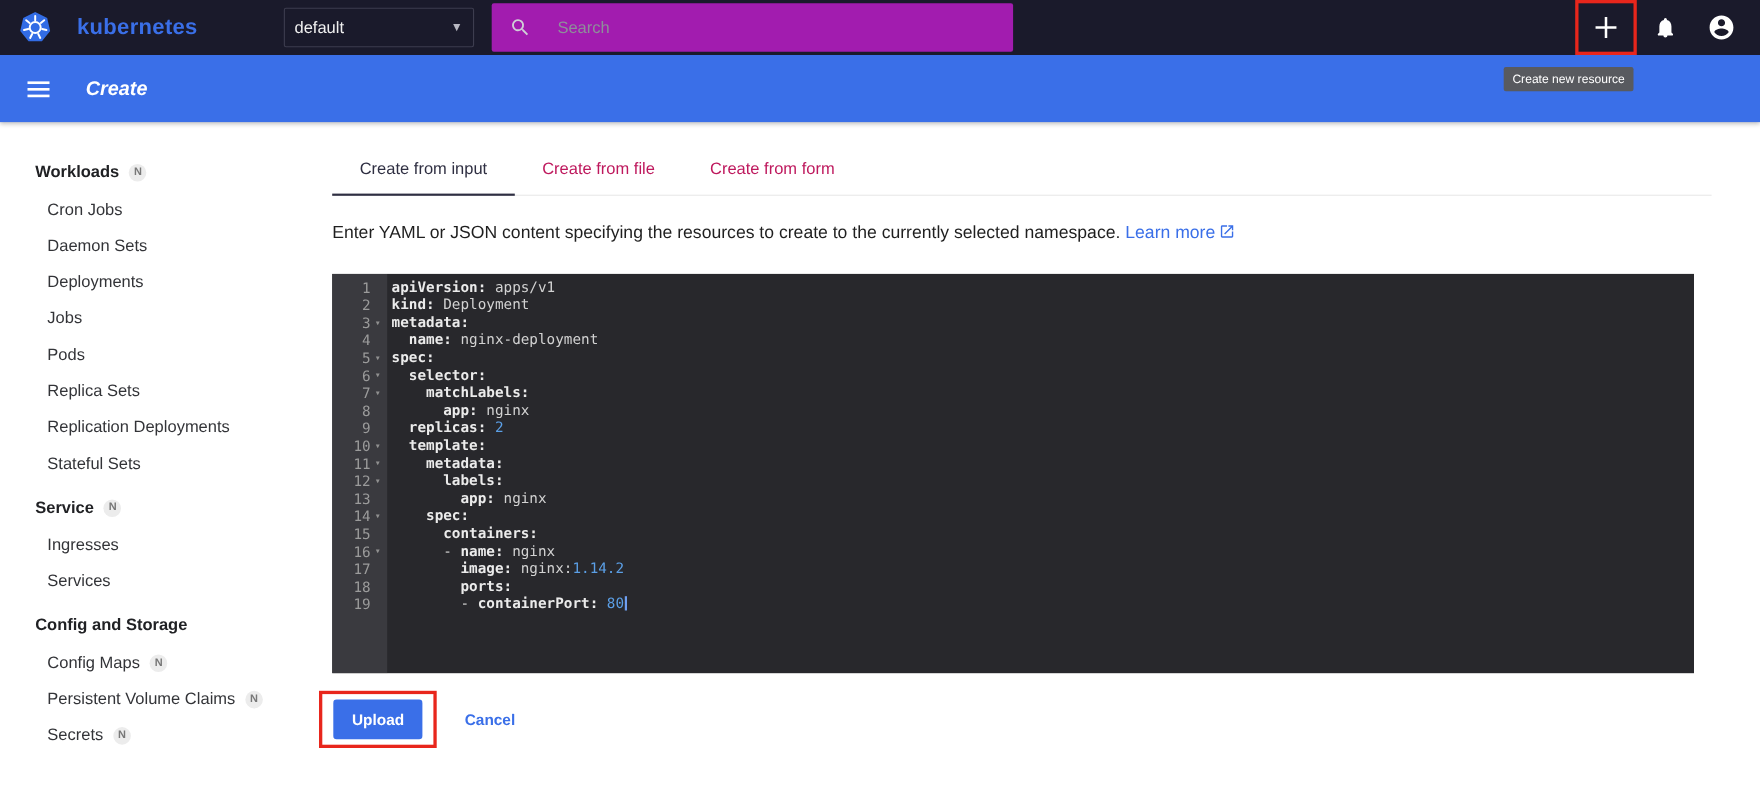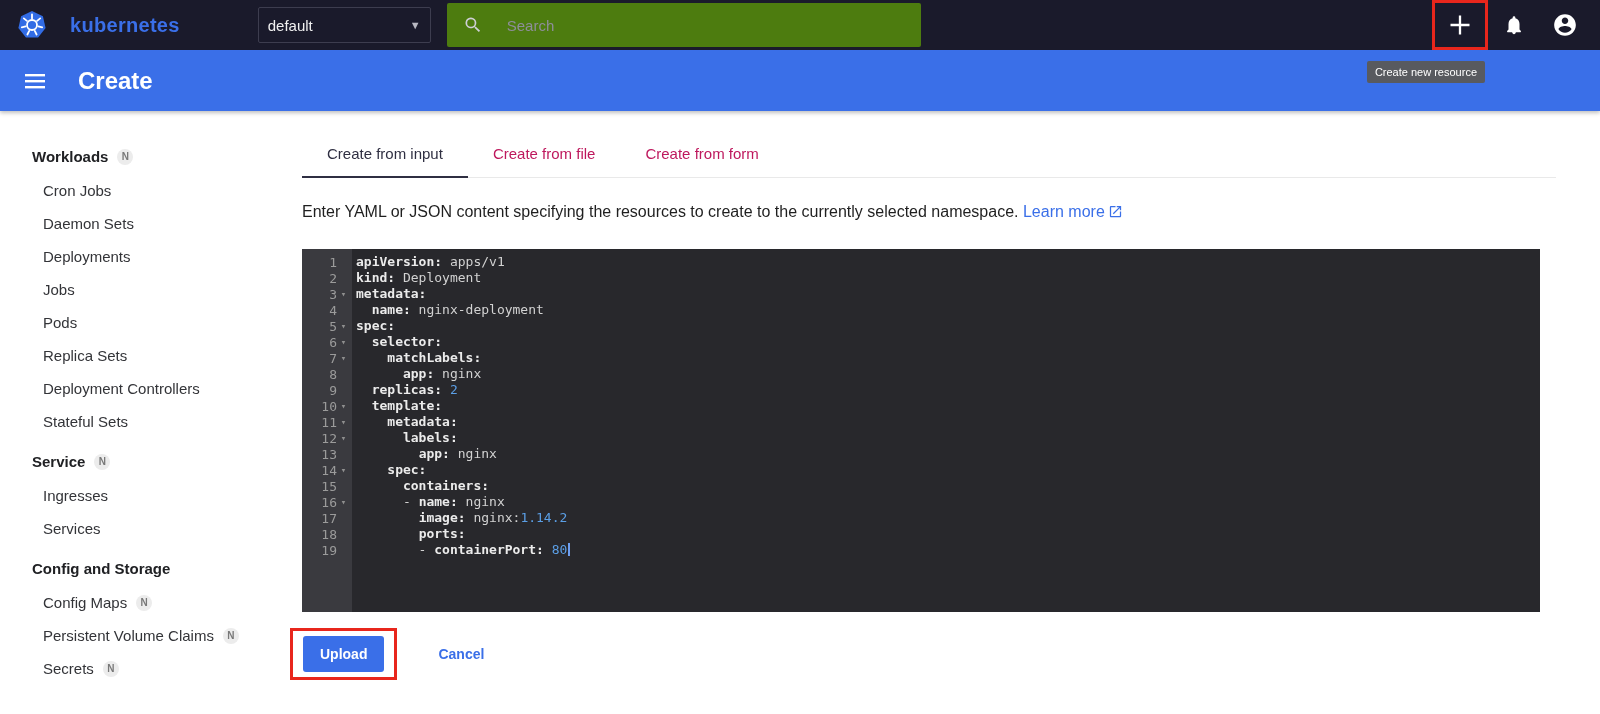--- a/index.html
+++ b/index.html
@@ -23,21 +23,21 @@
   }
   .brand{display:flex;align-items:center;gap:22px;cursor:pointer;}
   .brand-text{color:var(--accent);font-size:20px;font-weight:700;letter-spacing:.3px;}
   .ns-select{
     margin-left:78px;width:173px;height:36px;border:1px solid #3d3d4f;border-radius:2px;
     display:flex;align-items:center;justify-content:space-between;padding:0 9px;
     font-size:15px;color:#f0f0f0;cursor:pointer;background:transparent;
   }
   .ns-caret{color:#b8b8c2;font-size:11px;}
   .searchbar{
-    margin-left:16px;width:474px;height:44px;background:#4d7c0f;border-radius:2px;
+    margin-left:16px;width:474px;height:44px;background:#a21caf;border-radius:2px;
     display:flex;align-items:center;padding:0 16px;
   }
   .searchbar input{
     flex:1;margin-left:22px;background:transparent;border:none;outline:none;
     color:#fff;font-size:15px;font-family:"Liberation Sans",sans-serif;
   }
   .searchbar input::placeholder{color:#8e8e9a;}
   .top-actions{margin-left:auto;display:flex;align-items:center;gap:27px;}
   .icon-btn{background:none;border:none;padding:0;cursor:pointer;display:flex;align-items:center;justify-content:center;}
   .plus-wrap{position:relative;width:32px;height:32px;display:flex;align-items:center;justify-content:center;}
@@ -45,21 +45,21 @@
   .anno-plus{top:-9px;bottom:-9px;left:-12px;right:-12px;}
   .tooltip{
     position:absolute;top:61px;right:115px;background:rgba(90,90,90,.96);color:#fff;
     font-size:11px;padding:5px 8px;border-radius:2px;z-index:5;white-space:nowrap;
   }
   
   .appbar{
     height:61px;background:var(--accent);display:flex;align-items:center;
     padding-left:19px;color:#fff;box-shadow:0 2px 4px rgba(0,0,0,.25);position:relative;z-index:2;
   }
-  .appbar-title{margin-left:27px;font-size:24px;font-weight:700;}
+  .appbar-title{margin-left:27px;font-size:18px;font-weight:700;font-style:italic;}
   .hamburger{background:none;border:none;padding:4px;cursor:pointer;display:flex;}
   
   .layout{display:flex;height:603px;}
   .sidebar{width:277px;flex:none;padding-top:22px;overflow:hidden;}
   .side-header{
     display:flex;align-items:center;padding:9px 16px 9px 32px;margin-top:6px;
     font-size:15px;font-weight:700;color:#202124;cursor:pointer;
   }
   .side-item{
     display:flex;align-items:center;padding:8px 16px 8px 43px;
@@ -87,21 +87,21 @@
   .gutter-line{display:flex;justify-content:flex-end;align-items:center;height:16px;padding-right:2px;}
   .lnum{text-align:right;}
   .fold{width:13px;font-size:9px;color:#8f8f8f;text-align:center;cursor:pointer;}
   .code-area{flex:1;padding:5px 0 0 4px;white-space:pre;color:#d4d4d4;overflow:hidden;}
   .code-line{height:16px;}
   .tok-k{font-weight:700;color:#ebebeb;}
   .tok-p{color:#d2d2d2;}
   .tok-n{color:var(--number-token);}
   .cursor{display:inline-block;width:2px;height:13px;background:#6f9ff0;vertical-align:-2px;margin-left:1px;}
   
-  .actions{display:flex;align-items:center;margin-top:24px;gap:48px;padding-left:1px;}
+  .actions{display:flex;align-items:center;margin-top:24px;gap:32px;padding-left:1px;}
   .upload-wrap{position:relative;}
   .anno-upload{top:-8px;bottom:-8px;left:-13px;right:-13px;}
   .btn-upload{
     background:var(--accent);color:#fff;font-weight:700;font-size:14px;border:none;
     border-radius:3px;padding:10px 17px;cursor:pointer;font-family:"Liberation Sans",sans-serif;
   }
   .btn-cancel{
     background:none;border:none;color:var(--accent);font-weight:700;font-size:14px;
     cursor:pointer;font-family:"Liberation Sans",sans-serif;
   }
@@ -192,21 +192,21 @@
       <div class="side-item">
         <span>Jobs</span>
       </div>
       <div class="side-item">
         <span>Pods</span>
       </div>
       <div class="side-item">
         <span>Replica Sets</span>
       </div>
       <div class="side-item">
-        <span>Deployment Controllers</span>
+        <span>Replication Deployments</span>
       </div>
       <div class="side-item">
         <span>Stateful Sets</span>
       </div>
       <div class="side-header">
         <span>Service</span>
         <span class="nbadge">N</span>
       </div>
       <div class="side-item">
         <span>Ingresses</span>

